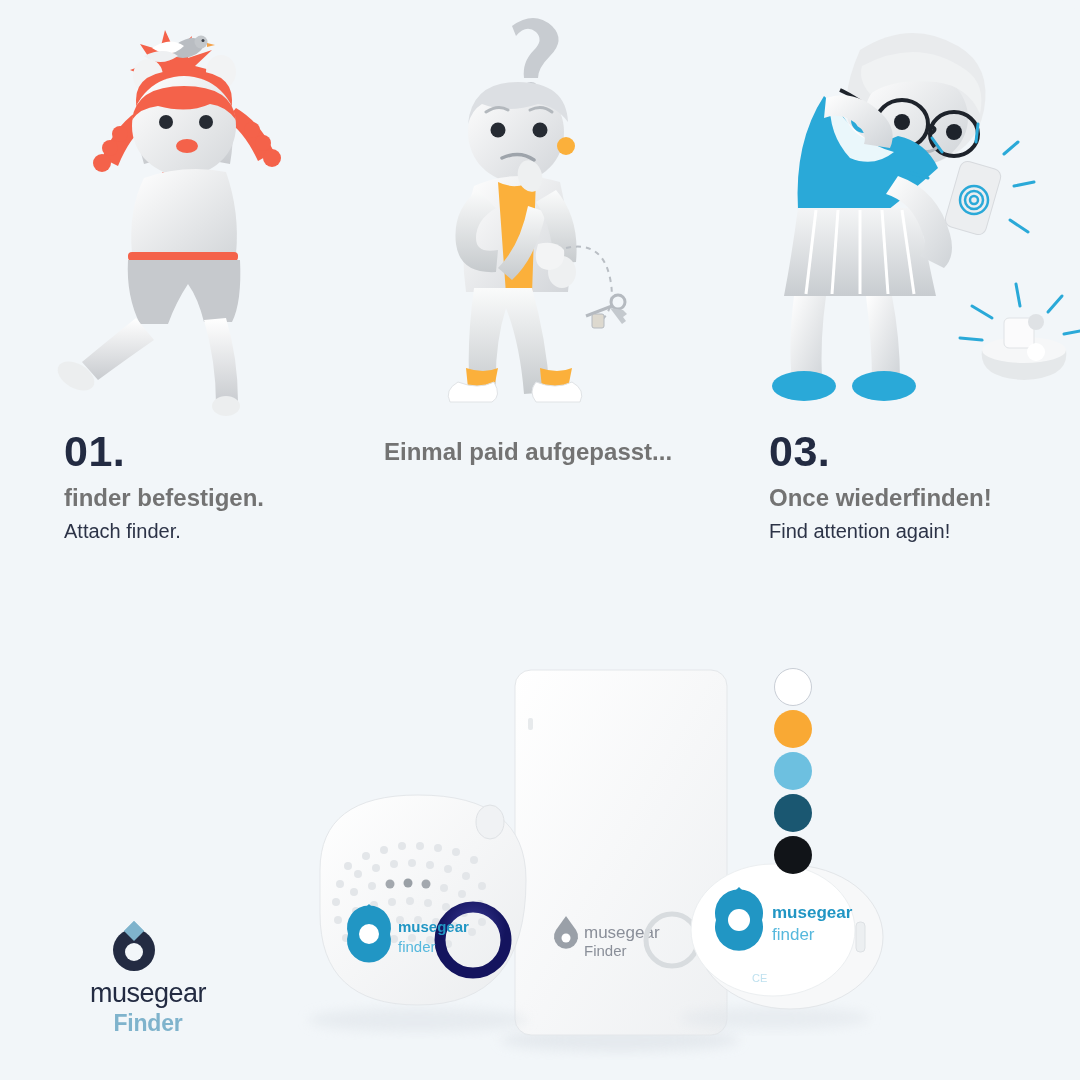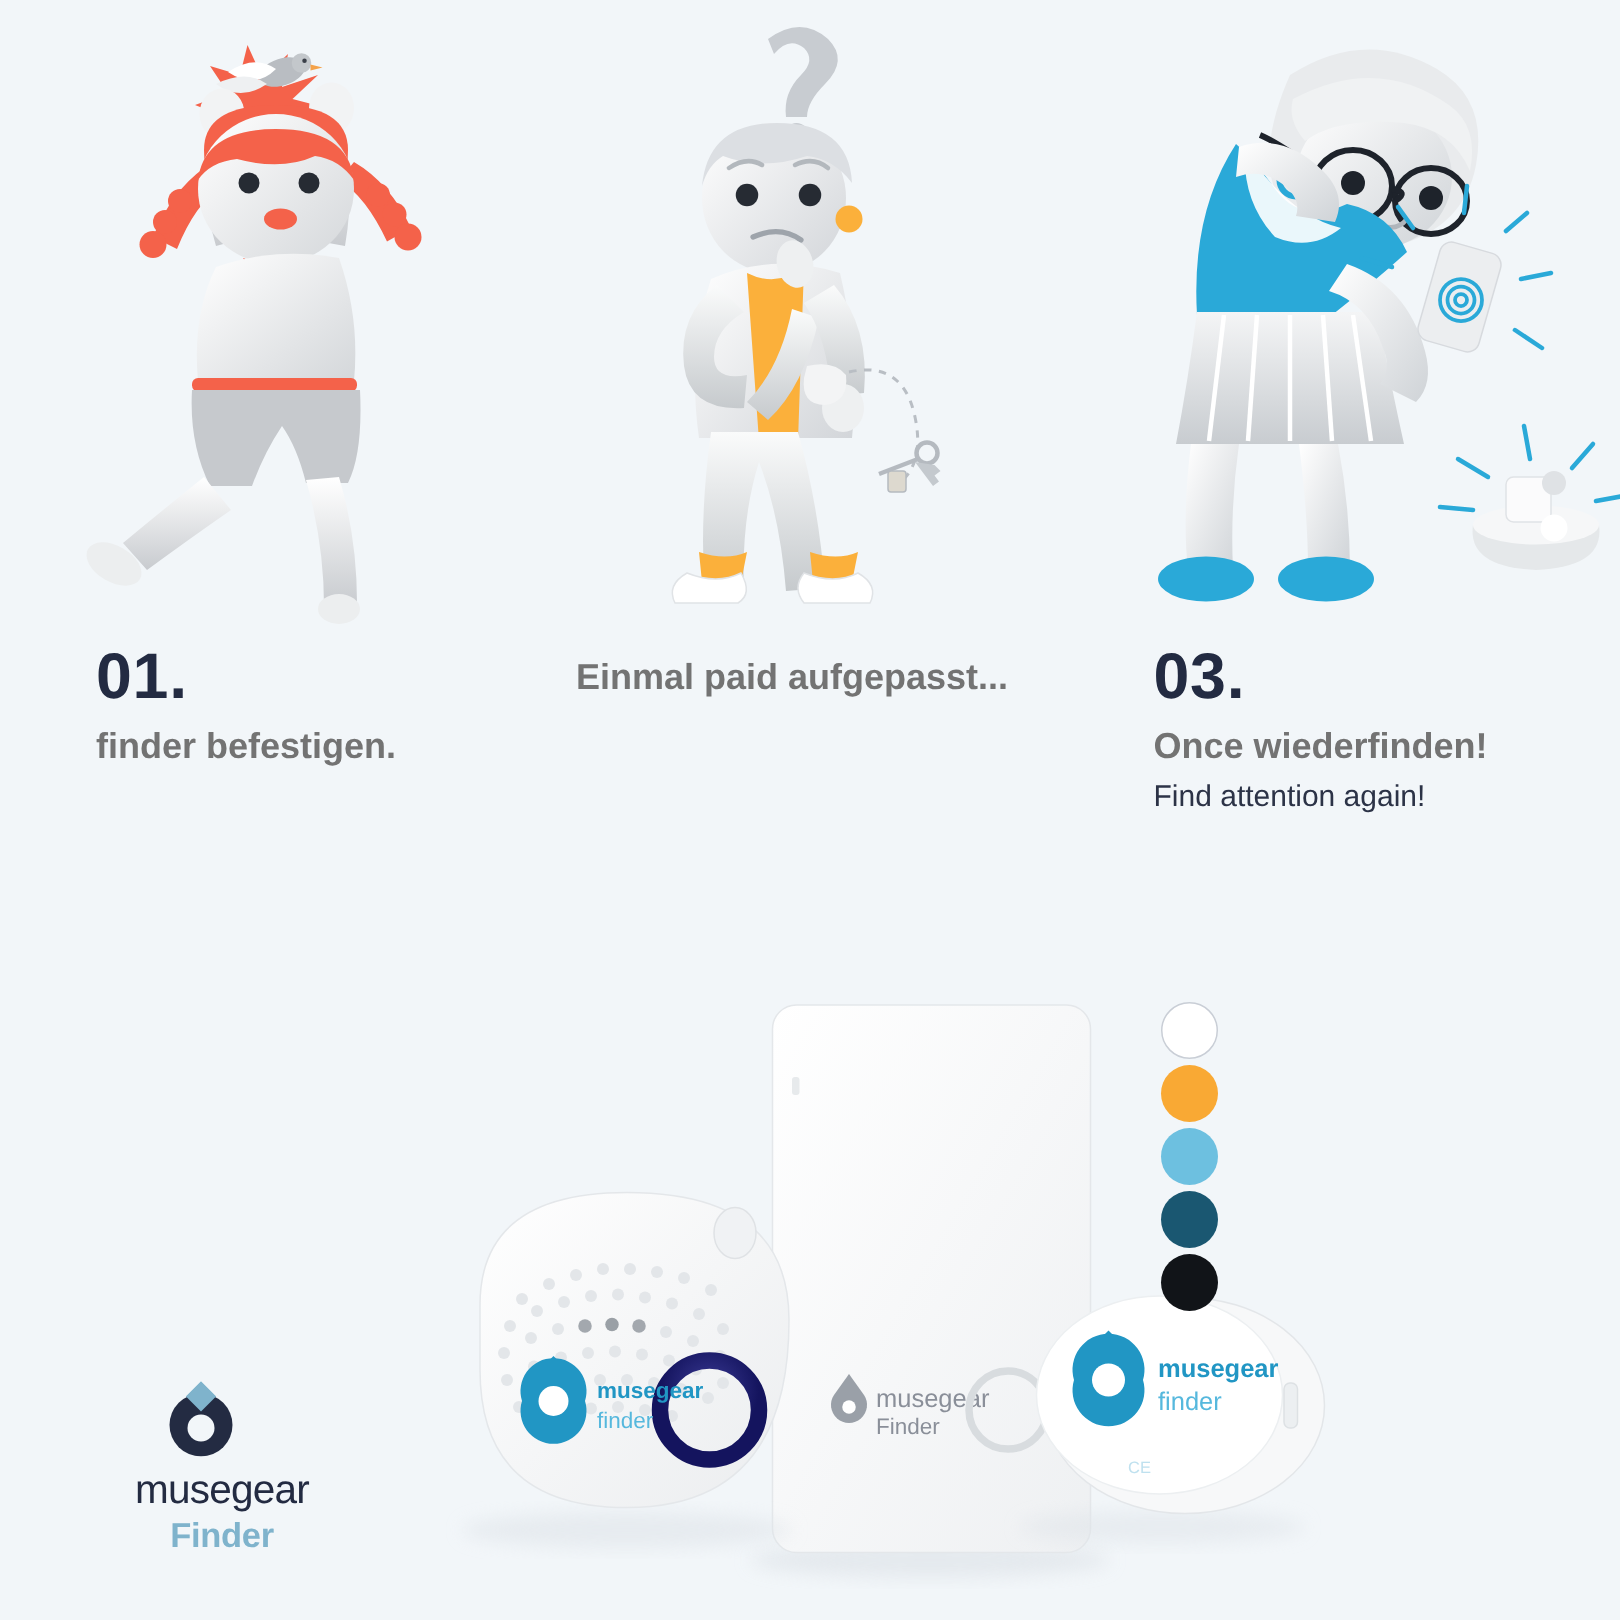--- a/index.html
+++ b/index.html
@@ -316,20 +316,21 @@
           <path d="M344 334 l22 -4"></path>
         </g>
       </svg>
     </div>
   </div>
 
   <div class="steps">
     <div class="step" id="step-1">
       <div class="step-num">01.</div>
       <div class="step-title">finder befestigen.</div>
+      <div class="step-sub">Attach finder.</div>
     </div>
     <div class="step" id="step-2">
       <div class="step-title">Einmal paid aufgepasst...</div>
     </div>
     <div class="step" id="step-3">
       <div class="step-num">03.</div>
       <div class="step-title">Once wiederfinden!</div>
       <div class="step-sub">Find attention again!</div>
     </div>
   </div>

